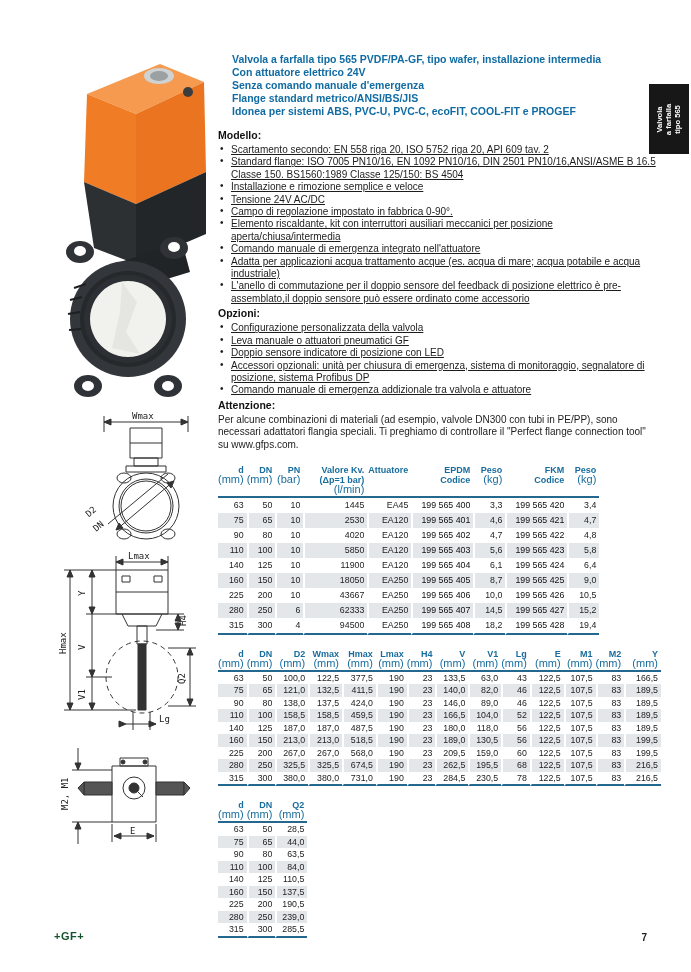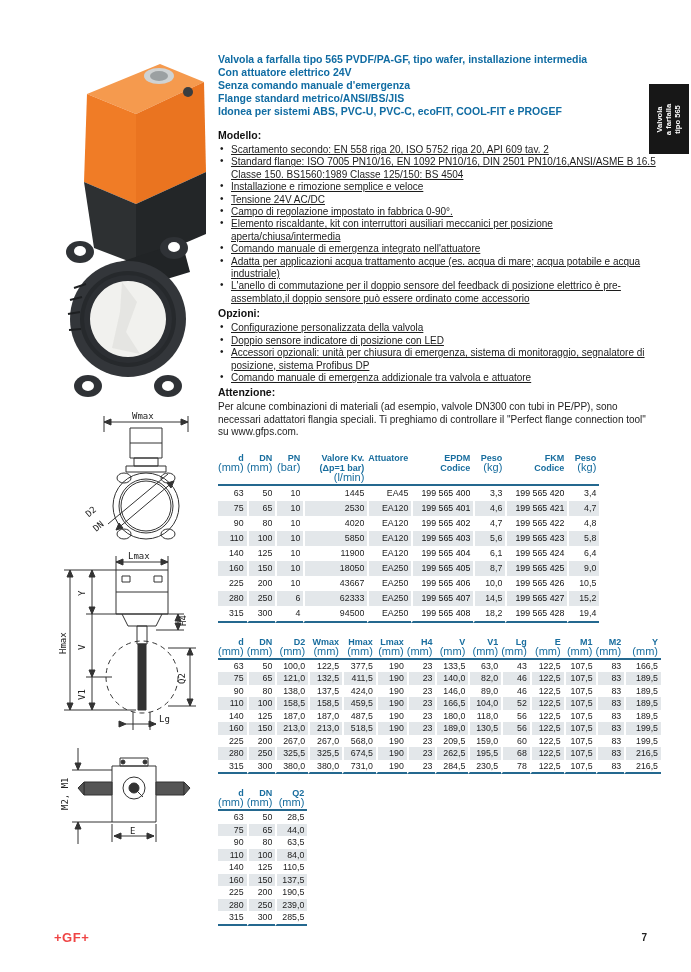--- a/index.html
+++ b/index.html
@@ -1,21 +1,21 @@
 <!DOCTYPE html>
 <html><head>
 <meta charset="utf-8">
 <style>
   html,body{margin:0;padding:0;background:#fff;}
   .page{position:relative;width:691px;height:972px;background:#ffffff;overflow:hidden;
         font-family:"Liberation Sans", sans-serif;color:#1c1c1c;}
 
   
   .content{position:absolute;left:218px;top:53px;width:443px;}
-  .title-block{margin-bottom:11px;}
+  .title-block{margin-bottom:11px;margin-left:14px;}
   .title-line{color:#106ca3;font-weight:bold;font-size:10.5px;line-height:13px;}
   .sec-head{font-weight:bold;font-size:10.5px;line-height:13px;color:#111;margin:2px 0 2px 0;}
   ul.blist{list-style:none;margin:0 0 2px 0;padding:0;}
   ul.blist li{position:relative;padding-left:13px;font-size:10px;line-height:12.4px;color:#1c1c1c;text-decoration:underline;}
   ul.blist li::before{content:"•";position:absolute;left:2px;top:-1px;font-size:10px;}
   .att-text{font-size:10px;line-height:12.4px;margin:0 12px 0 0;color:#1c1c1c;}
 
   
   .tbl{border-collapse:separate;border-spacing:0;margin-top:12px;}
   .tbl th{vertical-align:top;text-align:right;color:#186d9e;padding:2px 3px 2px 0;}
@@ -36,22 +36,22 @@
   .diag text{font-family:"DejaVu Sans Mono", monospace;font-size:9px;fill:#222;}
   .diag line,.diag path,.diag circle,.diag rect,.diag polygon,.diag ellipse{vector-effect:non-scaling-stroke;}
 
   
   .side-tab{position:absolute;left:649px;top:84px;width:40px;height:70px;background:#171717;
             display:flex;align-items:center;justify-content:center;}
   .side-tab .rot{transform:rotate(-90deg);white-space:nowrap;text-align:center;}
   .side-tab .rot div{color:#fff;font-weight:bold;font-size:7.6px;line-height:9px;}
 
   
-  .footer-logo{position:absolute;left:54px;top:930px;color:#ef4444;font-weight:bold;
-               font-size:13px;letter-spacing:0.5px;}
+  .footer-logo{position:absolute;left:54px;top:930px;color:#14532d;font-weight:bold;
+               font-size:11px;letter-spacing:0.5px;}
   .footer-page{position:absolute;right:44px;top:932px;font-size:10px;font-weight:bold;color:#222;}
 </style>
 </head>
 <body>
 
 <div class="page">
 
   <svg class="photo" width="180" height="350" viewBox="0 0 180 350">
 
     <polygon points="45,42 118,12 162,30 94,62" fill="#f59a4e"></polygon>
@@ -235,20 +235,21 @@
         <li>Campo di regolazione impostato in fabbrica 0-90°.</li>
         <li>Elemento riscaldante, kit con interruttori ausiliari meccanici per posizione aperta/chiusa/intermedia</li>
         <li>Comando manuale di emergenza integrato nell'attuatore</li>
         <li>Adatta per applicazioni acqua trattamento acque (es. acqua di mare; acqua potabile e acqua industriale)</li>
         <li>L'anello di commutazione per il doppio sensore del feedback di posizione elettrico è pre-assemblato,il doppio sensore può essere ordinato come accessorio</li>
       </ul>
 
     <div class="sec-head">Opzioni:</div>
     <ul class="blist">
         <li>Configurazione personalizzata della valvola</li>
+        <li>Leva manuale o attuatori pneumatici GF</li>
         <li>Doppio sensore indicatore di posizione con LED</li>
         <li>Accessori opzionali: unità per chiusura di emergenza, sistema di monitoraggio, segnalatore di posizione, sistema Profibus DP</li>
         <li>Comando manuale di emergenza addizionale tra valvola e attuatore</li>
       </ul>
 
     <div class="sec-head">Attenzione:</div>
     <p class="att-text">Per alcune combinazioni di materiali (ad esempio, valvole DN300 con tubi in PE/PP), sono necessari adattatori flangia speciali. Ti preghiamo di controllare il "Perfect flange connection tool" su www.gfps.com.</p>
 
     <table class="tbl">
         <colgroup>

